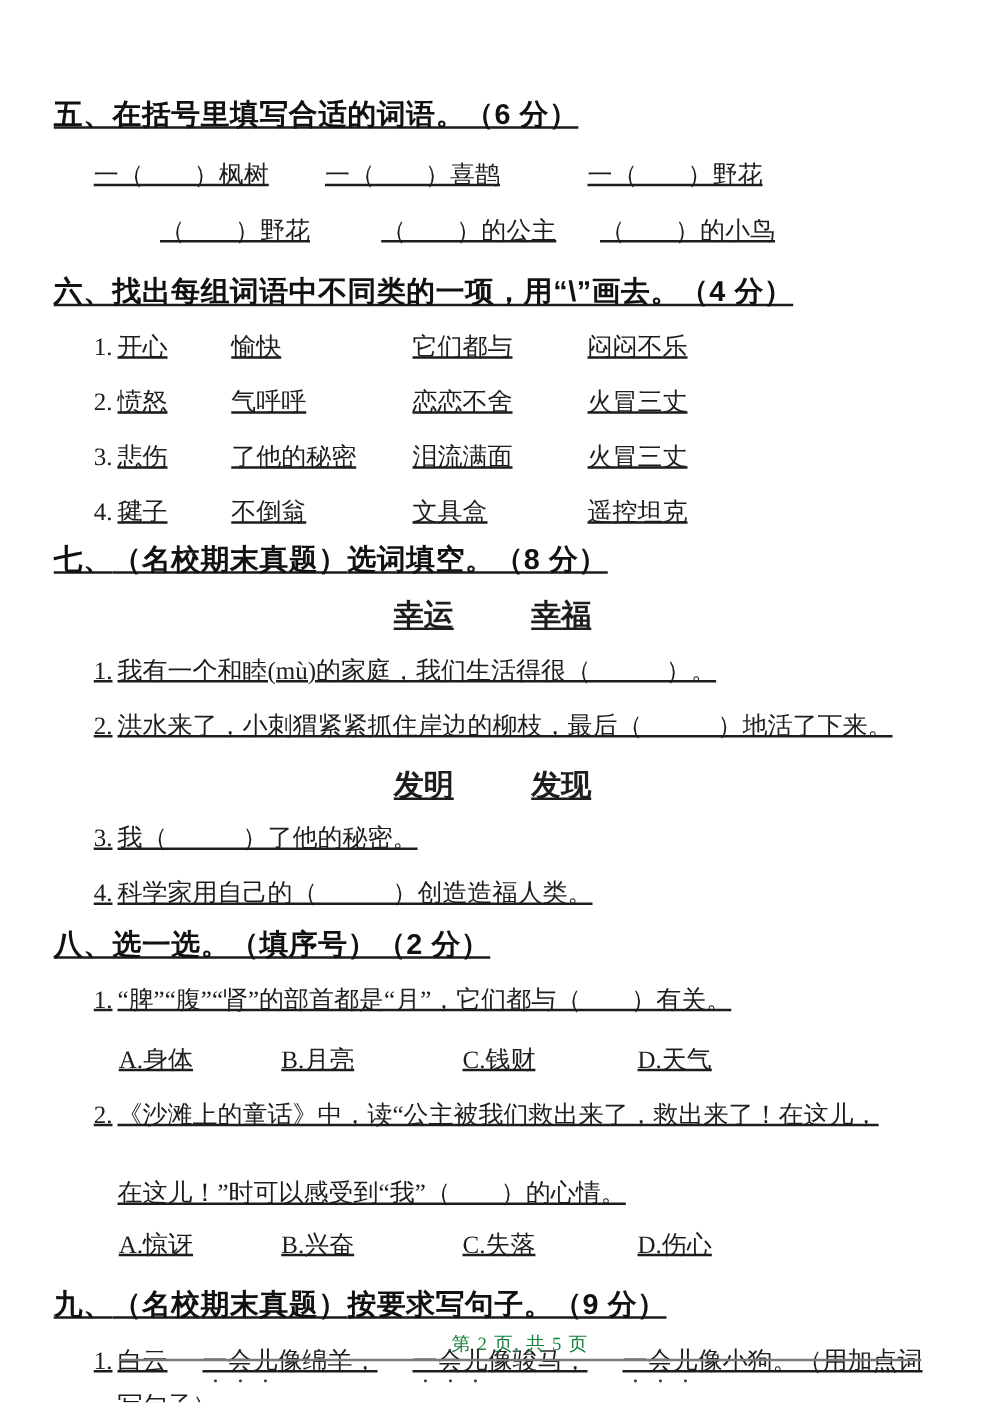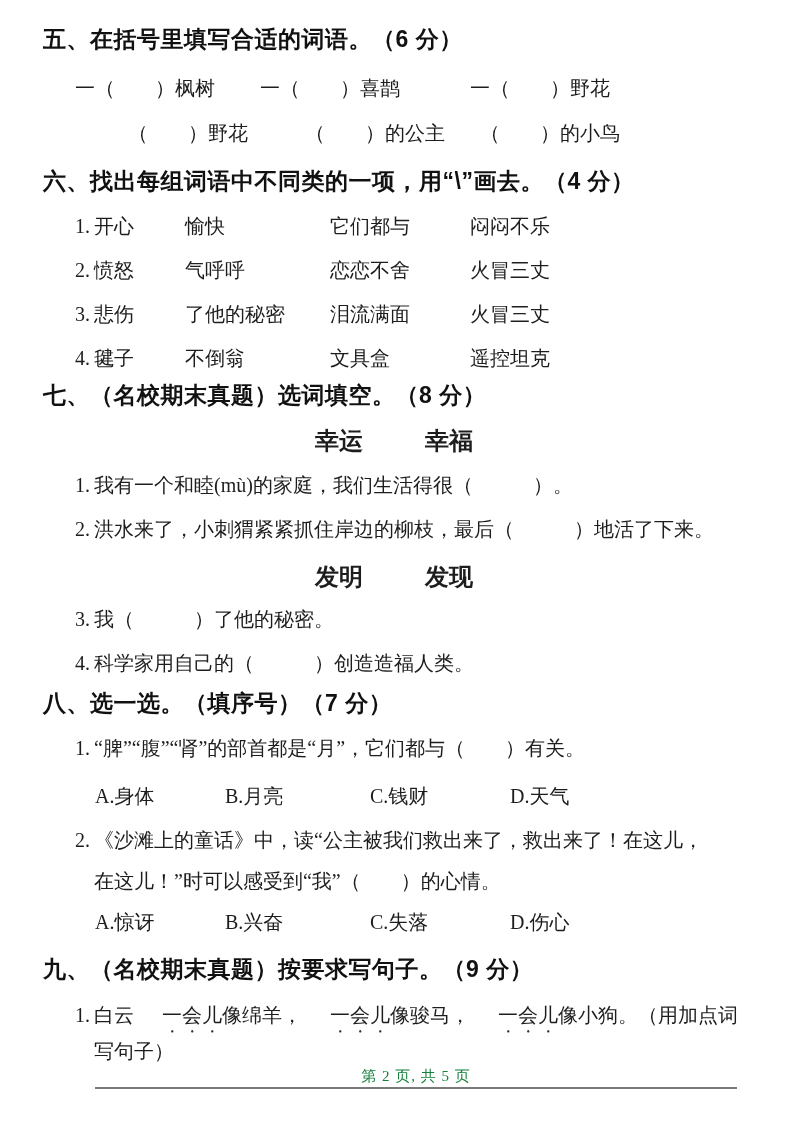--- a/index.html
+++ b/index.html
@@ -4,21 +4,22 @@
 <style>
   html,body{margin:0;padding:0;background:#ffffff;}
   .page{
     position:relative;
     width:793px;height:1122px;
     background:#ffffff;
     color:#1d1d1d;
     font-family:"Liberation Serif", serif;
     overflow:hidden;
     box-sizing:border-box;
-    padding:24px 48px 0 43px;
+    padding:76px 48px 0 43px;
+    text-decoration:underline;
   }
   
   .sec-heading{
     margin:0;
     font-family:"Liberation Sans", sans-serif;
     font-weight:700;
     font-size:23px;
     line-height:30px;
     color:#111;
     letter-spacing:0.5px;
@@ -46,21 +47,21 @@
     font-weight:700;font-size:24px;line-height:28px;
     font-family:"Liberation Serif", serif;
     margin-top:16px;
   }
   .item{display:flex;margin:16px 0 0 32px;}
   .item .qtext{flex:1;}
 
   
   .s8-head{margin-top:11px;}
   .opts{display:grid;grid-template-columns:130px 145px 140px auto;margin:20px 0 0 52px;font-size:20px;line-height:28px;}
-  .q2 .l2{margin-top:13px;}
+  .q2 .l2{margin-top:35px;}
 
   
   .s9-head{margin-top:18px;}
   .dot{
     -webkit-text-emphasis:filled dot #333;
     -webkit-text-emphasis-position:under left;
     text-emphasis:filled dot #333;
     text-emphasis-position:under left;
     margin-left:28px;
   }
@@ -140,21 +141,21 @@
   </div>
   <div class="row item" style="margin-top:14px;">
     <span class="qnum">3.</span>
     <span class="qtext">我（　　　）了他的秘密。</span>
   </div>
   <div class="row item">
     <span class="qnum">4.</span>
     <span class="qtext">科学家用自己的（　　　）创造造福人类。</span>
   </div>
 
-  <h2 class="sec-heading s8-head">八、选一选。（填序号）（7 分）</h2>
+  <h2 class="sec-heading s8-head">八、选一选。（填序号）（2 分）</h2>
   <div class="row item">
     <span class="qnum">1.</span>
     <span class="qtext">“脾”“腹”“肾”的部首都是“月”，它们都与（　　）有关。</span>
   </div>
   <div class="opts">
     <span>A.身体</span>
     <span>B.月亮</span>
     <span>C.钱财</span>
     <span>D.天气</span>
   </div>

